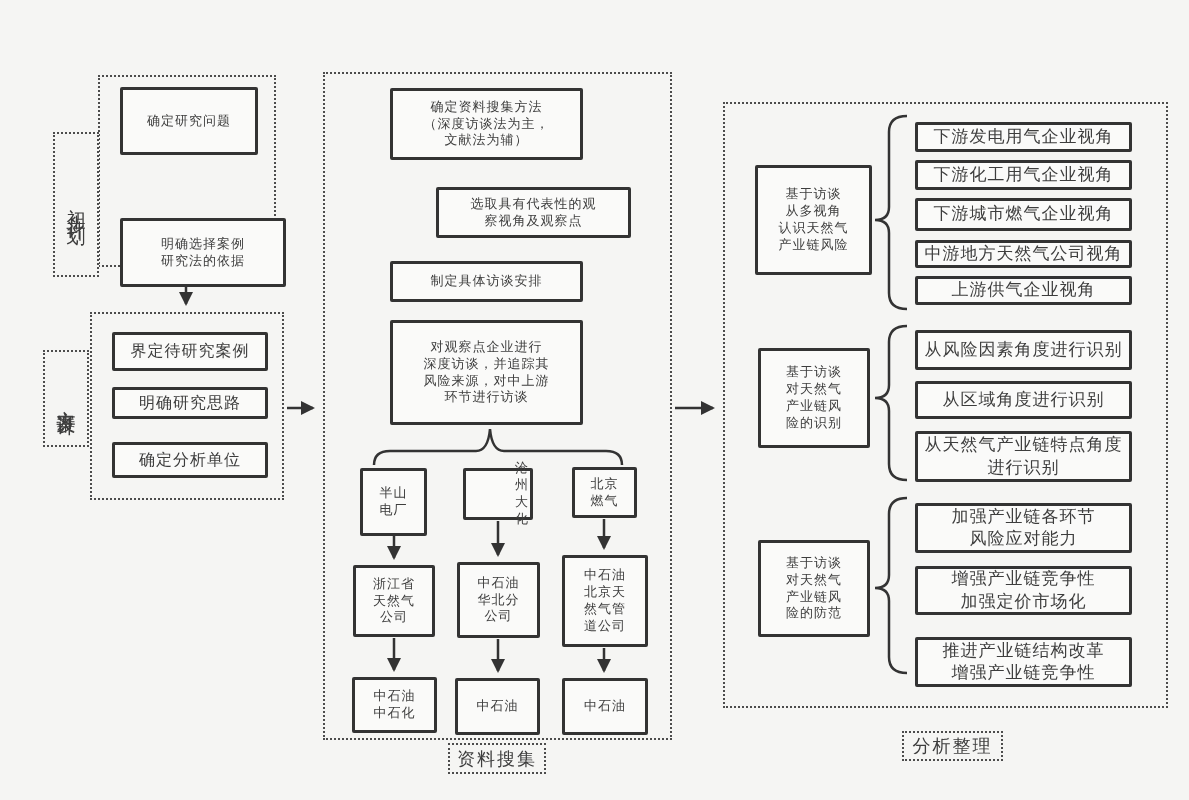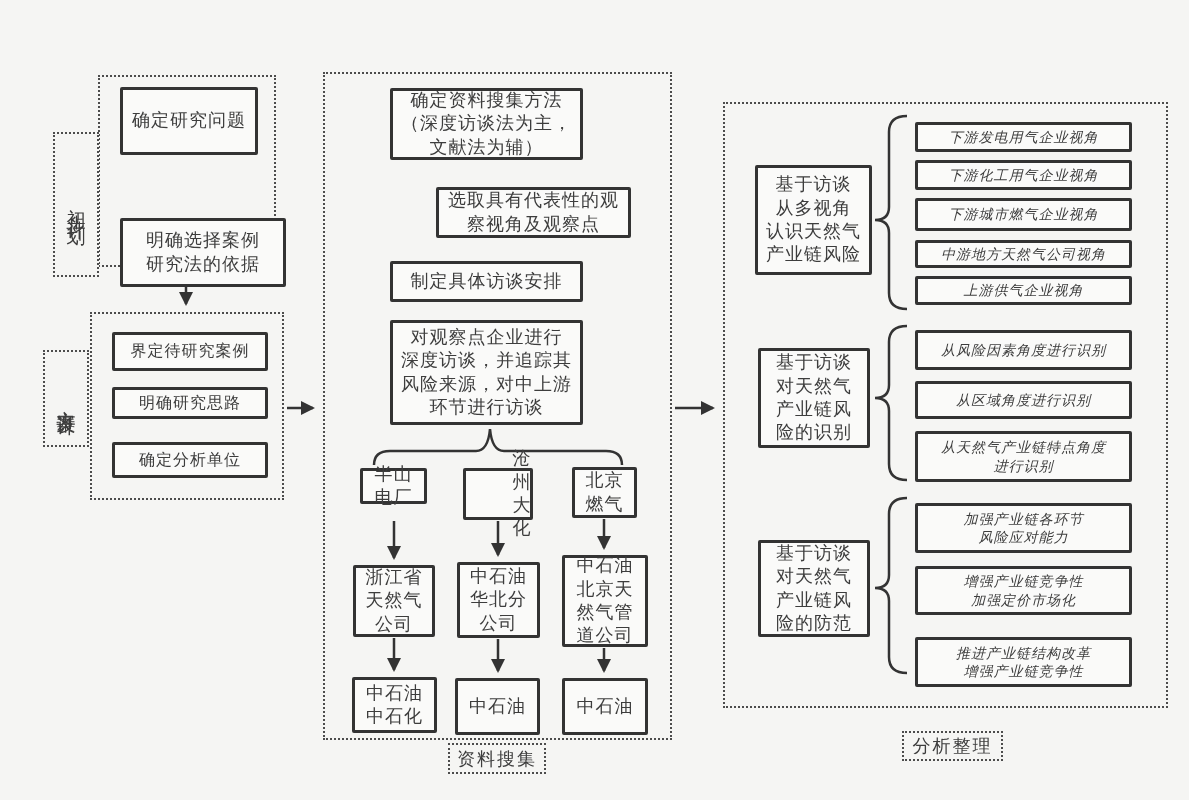--- a/index.html
+++ b/index.html
@@ -13,56 +13,56 @@
   #canvas{
     position:relative;width:1189px;height:800px;overflow:hidden;
     background:var(--bg);color:var(--text);
   }
   #overlay{position:absolute;left:0;top:0;width:1189px;height:800px;pointer-events:none;}
   .box{
     position:absolute;box-sizing:border-box;
     border:3px solid var(--line);border-radius:2px;background:var(--boxbg);
     display:flex;align-items:center;justify-content:center;
     text-align:center;white-space:pre-line;
-    font-size:18px;line-height:1.3;letter-spacing:1px;color:var(--text);
+    font-size:13px;line-height:1.3;letter-spacing:1px;color:var(--text);
   }
   .dashed-container{
     position:absolute;box-sizing:border-box;
     border:2px dotted #4c4c4c;background:transparent;
   }
   .phase-label{
     position:absolute;box-sizing:border-box;
     border:2px dotted #4c4c4c;background:var(--bg);
     display:flex;align-items:center;justify-content:center;
     font-size:18px;letter-spacing:2px;color:var(--text);
   }
   .vlabel{
     writing-mode:vertical-rl;text-orientation:upright;
     font-size:19px;letter-spacing:6px;
   }
   .vlabel.tight{letter-spacing:2px;}
-  .small{font-size:14px;font-style:italic;}
+  .small{font-size:17px;}
   
   #dc-initial{left:98px;top:75px;width:178px;height:192px;}
   #lbl-initial{left:53px;top:132px;width:46px;height:145px;}
   #dc-scheme{left:90px;top:312px;width:194px;height:188px;}
   #lbl-scheme{left:43px;top:350px;width:46px;height:97px;}
   #b-ip0{left:120px;top:87px;width:138px;height:68px;}
   #b-ip1{left:120px;top:178px;width:166px;height:69px;margin-top:40px;}
   #b-sd0{left:112px;top:332px;width:156px;height:39px;font-size:16px;}
   #b-sd1{left:112px;top:387px;width:156px;height:32px;font-size:16px;}
   #b-sd2{left:112px;top:442px;width:156px;height:36px;font-size:16px;}
   
   #dc-collect{left:323px;top:72px;width:349px;height:668px;}
   #lbl-collect{left:448px;top:743px;width:98px;height:31px;}
   #b-dcA{left:390px;top:88px;width:193px;height:72px;}
   #b-dcB{left:388px;top:187px;width:195px;height:51px;margin-left:48px;}
   #b-dcC{left:390px;top:261px;width:193px;height:41px;}
   #b-dcD{left:390px;top:320px;width:193px;height:105px;}
-  #b-s0{left:360px;top:468px;width:67px;height:36px;}
+  #b-s0{left:360px;top:468px;width:67px;height:68px;}
   #b-s1{left:463px;top:468px;width:70px;height:52px;padding-left:48px;}
   #b-s2{left:572px;top:467px;width:65px;height:51px;}
   #b-m0{left:353px;top:565px;width:82px;height:72px;}
   #b-m1{left:457px;top:562px;width:83px;height:76px;}
   #b-m2{left:562px;top:555px;width:86px;height:92px;}
   #b-u0{left:352px;top:677px;width:85px;height:56px;}
   #b-u1{left:455px;top:678px;width:85px;height:57px;}
   #b-u2{left:562px;top:678px;width:86px;height:57px;}
   
   #dc-analysis{left:723px;top:102px;width:445px;height:606px;}

